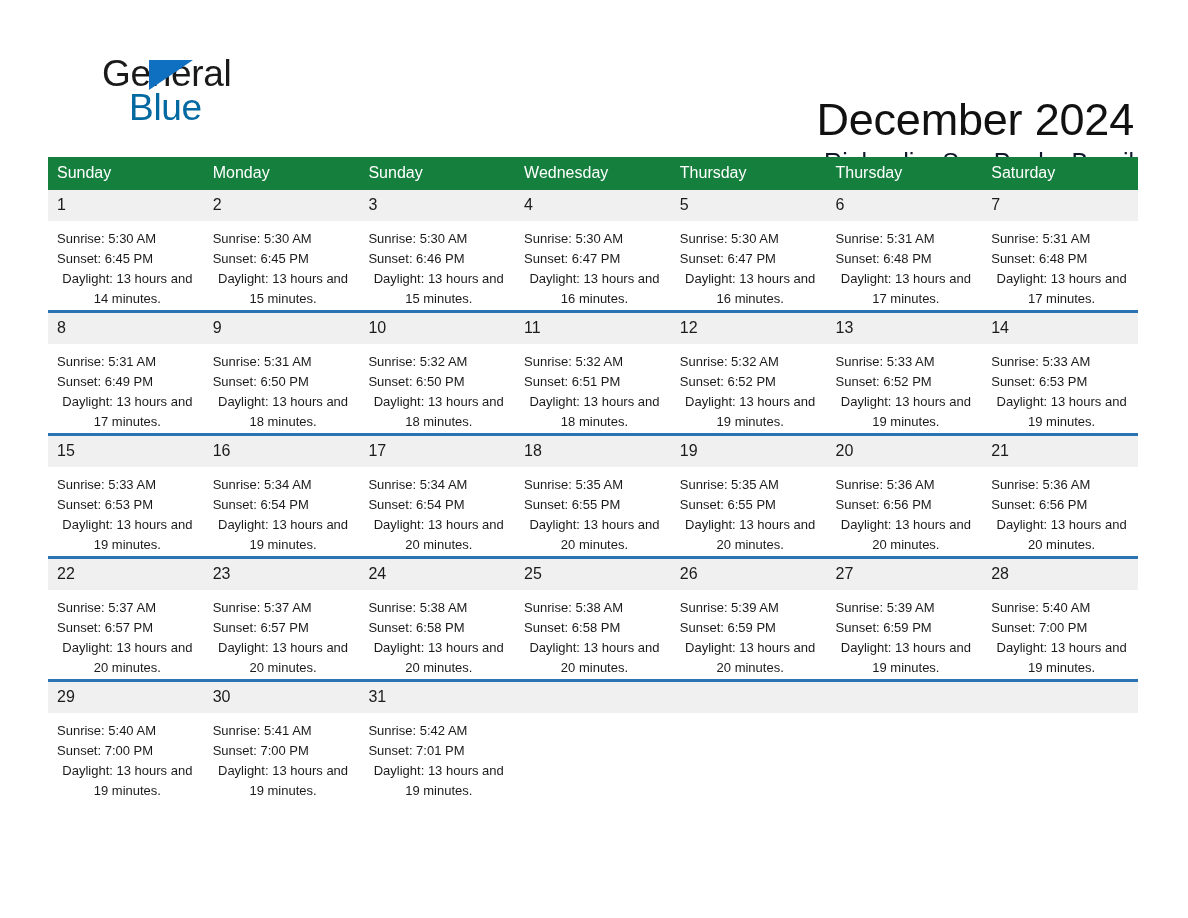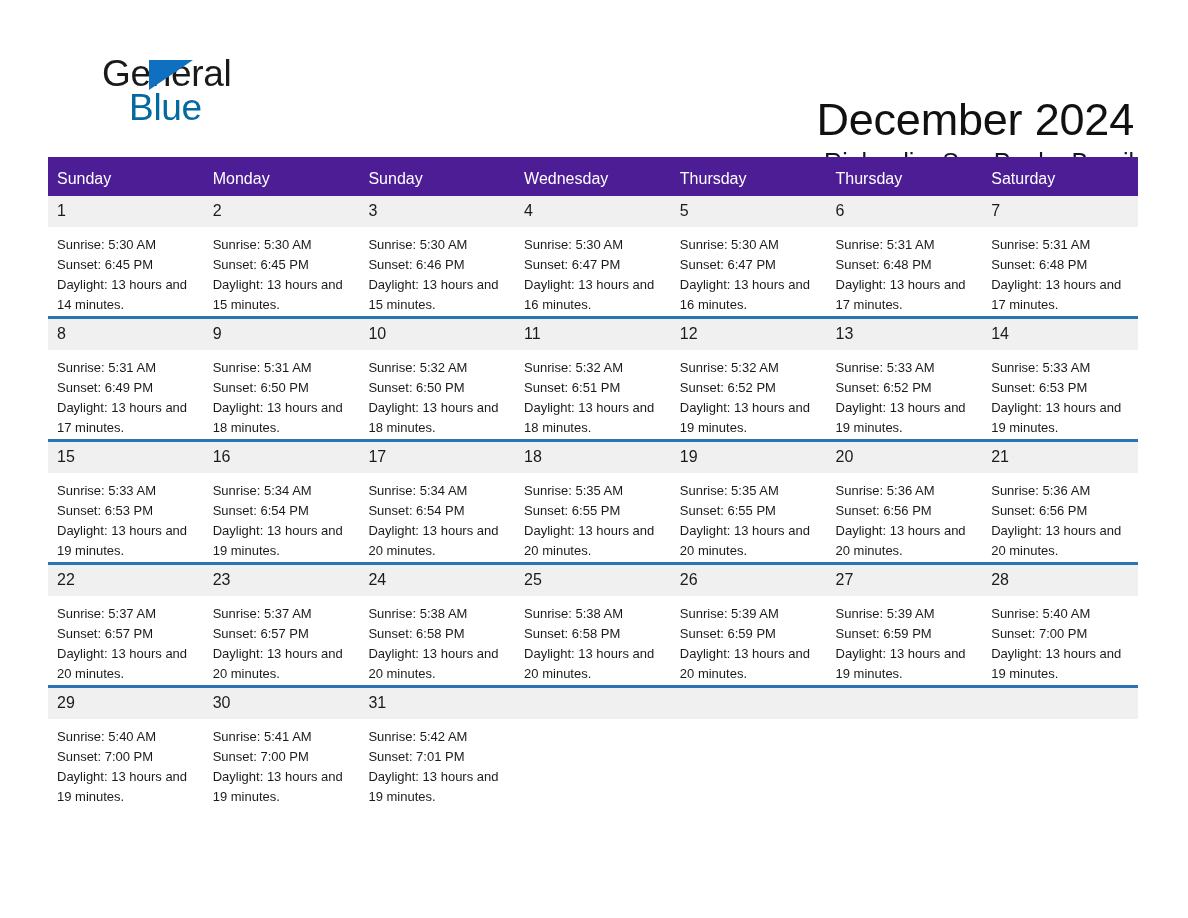--- a/index.html
+++ b/index.html
@@ -90,26 +90,26 @@
     left: 48px;
     top: 157px;
     width: 1090px;
   }
   table.cal {
     width: 1090px;
     border-collapse: collapse;
     table-layout: fixed;
   }
   table.cal th {
-    background: #4c1d95;
+    background: #15803d;
     color: #ffffff;
     font-size: 16px;
     font-weight: normal;
     text-align: left;
-    padding: 13px 0 8px 9px;
+    padding: 7px 0 8px 9px;
     height: 18px;
     border: none;
   }
   td.daycell {
     vertical-align: top;
     padding: 0;
     border: none;
     border-top: 3px solid #2b73b3;
     height: 117px;
   }
@@ -131,20 +131,21 @@
     padding: 8px 6px 1px 9px;
     font-size: 13px;
     color: #1b1b1b;
     line-height: 20px;
   }
   .cellbody div {
     white-space: nowrap;
   }
   .cellbody .daylight-line {
     white-space: normal;
+    text-align: center;
   }
 </style>
 </head>
 <body>
 
 <div class="page">
 
   <div class="top-bar">
 
     <div class="logo">

